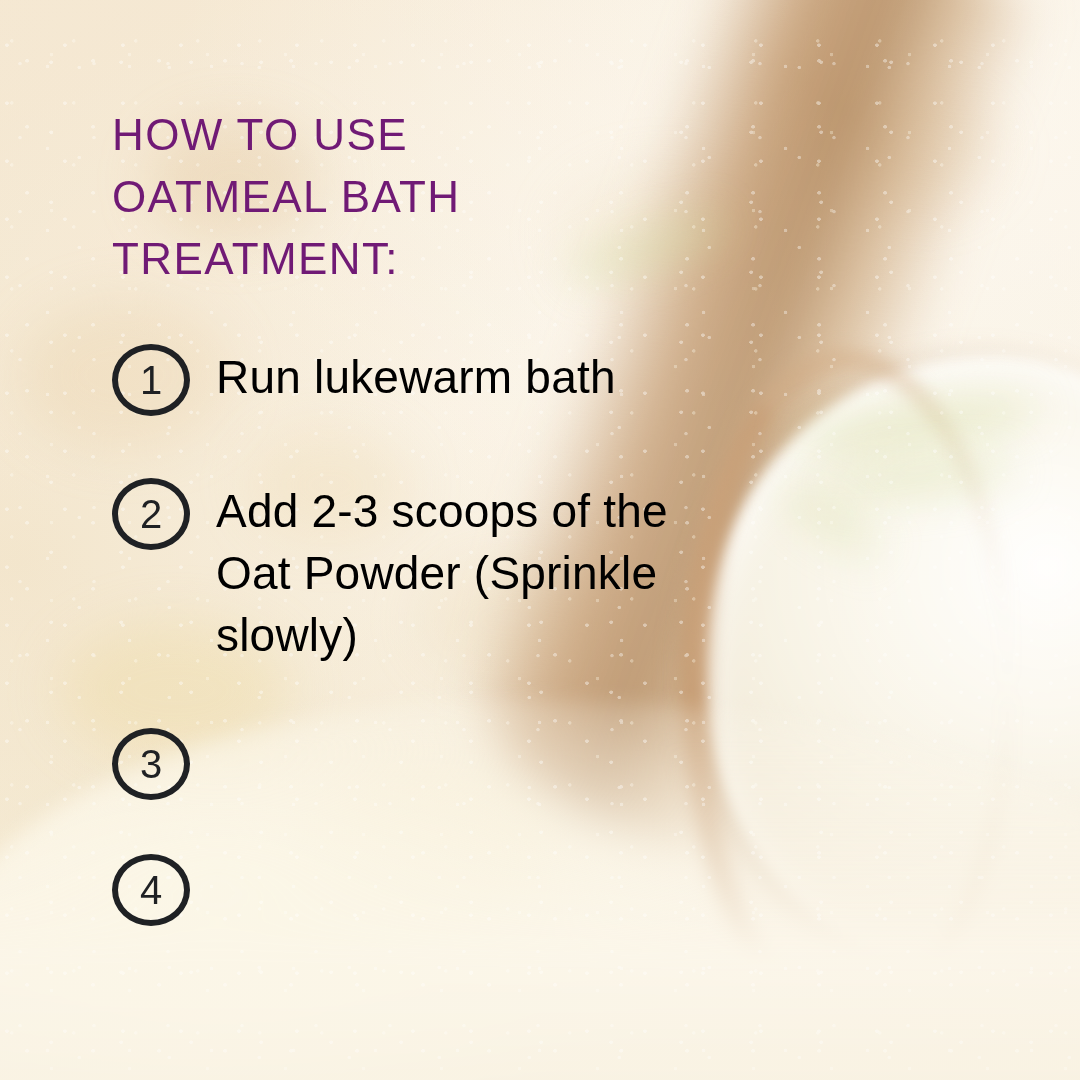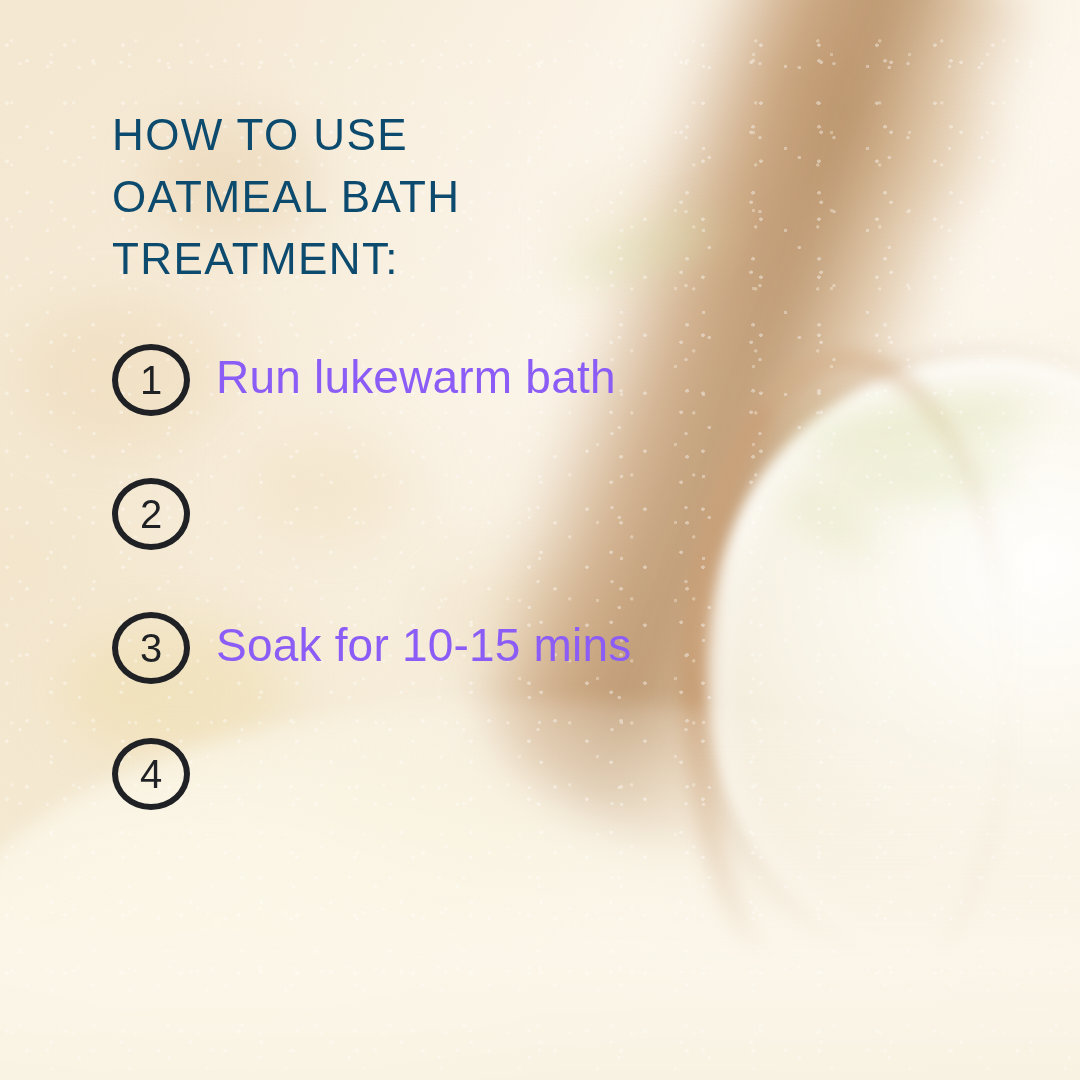--- a/index.html
+++ b/index.html
@@ -158,21 +158,21 @@
     width: 620px;
   }
 
   .headline {
     margin: 0;
     padding-top: 104px;
     font-size: 44px;
     line-height: 62px;
     letter-spacing: 1.4px;
     font-weight: 400;
-    color: #0c4a6e;
+    color: #701a75;
     white-space: pre-line;
   }
 
   .steps {
     list-style: none;
     margin: 0;
     padding: 0;
   }
 
   .step {
@@ -196,21 +196,21 @@
     justify-content: center;
     font-size: 40px;
     line-height: 1;
     color: #1f2124;
     box-sizing: border-box;
   }
 
   .step-text {
     font-size: 46px;
     line-height: 62px;
-    color: #8b5cf6;
+    color: #000000;
     letter-spacing: .2px;
     white-space: pre-line;
     padding-top: 2px;
   }
 </style>
 </head>
 <body>
 
 <div id="canvas">
 
@@ -249,25 +249,27 @@
 
     <ol class="steps">
 
       <li class="step s1">
         <span class="step-badge">1</span>
         <span class="step-text">Run lukewarm bath</span>
       </li>
 
       <li class="step s2">
         <span class="step-badge">2</span>
+        <span class="step-text">Add 2-3 scoops of the
+Oat Powder (Sprinkle
+slowly)</span>
       </li>
 
       <li class="step s3">
         <span class="step-badge">3</span>
-        <span class="step-text">Soak for 10-15 mins</span>
       </li>
 
       <li class="step s4">
         <span class="step-badge">4</span>
       </li>
 
     </ol>
   </div>
 </div>
 

